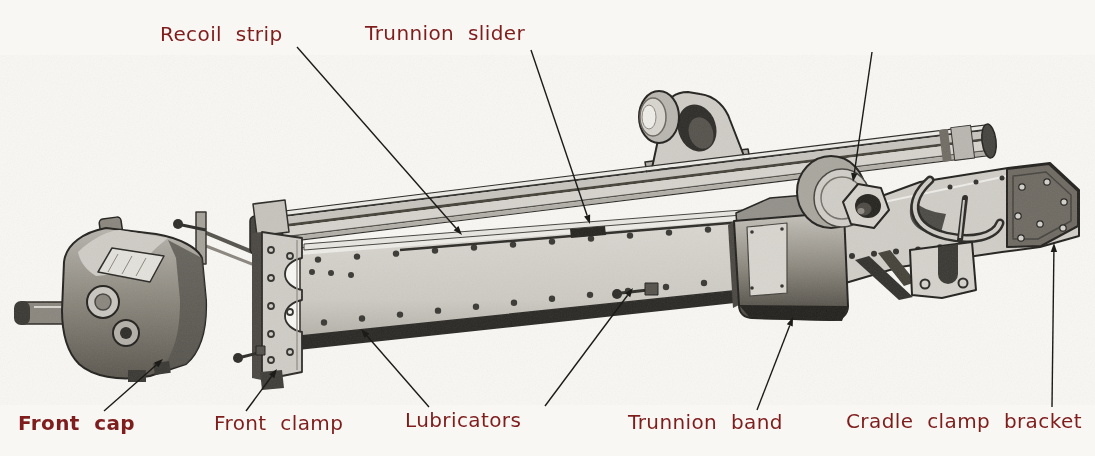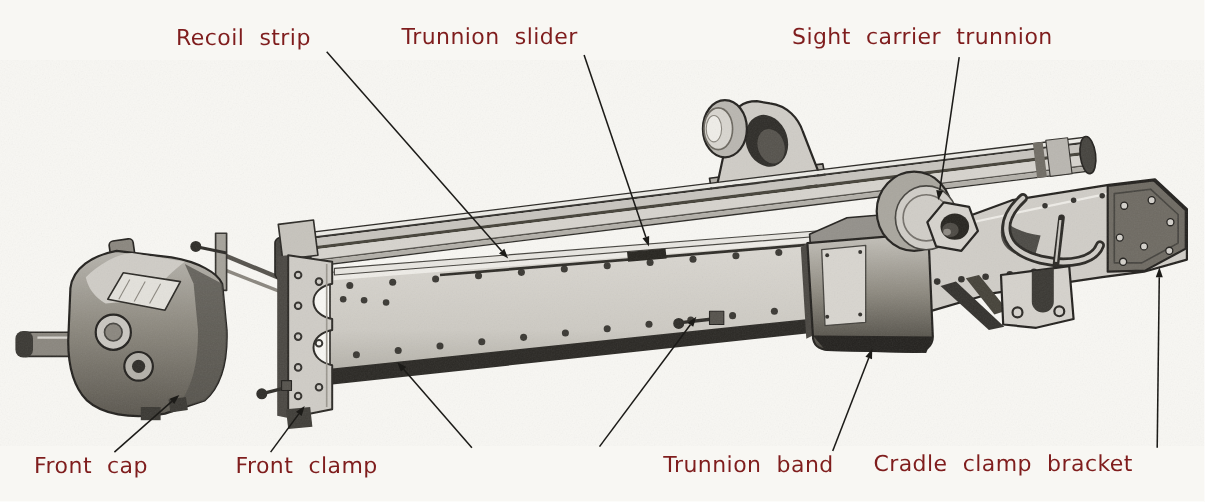--- a/index.html
+++ b/index.html
@@ -17,25 +17,25 @@
     font-size:20px;
     line-height:1;
     letter-spacing:.4px;
     word-spacing:7px;
     color:#7f1d1d;
     user-select:none;
   }
   .lbl-recoil{left:160px;top:24px;}
   .lbl-indicator{left:365px;top:23px;}
   .lbl-sight{left:720px;top:23px;}
-  .lbl-frontcap{left:31px;top:413px;}
+  .lbl-frontcap{left:18px;top:413px;font-weight:bold;}
   .lbl-frontband{left:214px;top:413px;}
   .lbl-lubricators{left:405px;top:410px;}
-  .lbl-trunnionband{left:603px;top:412px;text-align:right;}
-  .lbl-cradleclamp{left:794px;top:411px;text-align:right;}
+  .lbl-trunnionband{left:628px;top:412px;text-align:right;}
+  .lbl-cradleclamp{left:846px;top:411px;text-align:right;}
 </style>
 </head>
 <body>
 
 <div class="stage">
 
   <svg width="1095" height="456" viewBox="0 0 1095 456">
     <defs>
       <linearGradient id="capGrad" x1="0" y1="0" x2="0" y2="1">
         <stop offset="0" stop-color="#b7b4ad"></stop>
@@ -273,18 +273,18 @@
         <polygon points="633,288 630.1847930027241,297.1276836909749 625.0543771621285,293.3016108607002" fill="#1c1b18"></polygon>
         <line x1="757" y1="410" x2="789.7510530769806" y2="325.3931128844668" stroke="#1c1b18" stroke-width="1.4"></line>
         <polygon points="793,317 792.7352709914577,326.54829401265147 786.7668351625035,324.23793175628214" fill="#1c1b18"></polygon>
         <line x1="1052" y1="407" x2="1053.890252063047" y2="251.99933083014145" stroke="#1c1b18" stroke-width="1.4"></line>
         <polygon points="1054,243 1057.0900141359862,252.03835231883582 1050.6904899901078,251.96030934144707" fill="#1c1b18"></polygon>
       </g>
   </svg>
 
   <div class="part-label lbl-recoil">Recoil strip</div>
   <div class="part-label lbl-indicator">Trunnion slider</div>
-  <div class="part-label lbl-sight">Sight carrier trunnion</div>
   <div class="part-label lbl-frontcap">Front cap</div>
   <div class="part-label lbl-frontband">Front clamp</div>
+  <div class="part-label lbl-lubricators">Lubricators</div>
   <div class="part-label lbl-trunnionband">Trunnion band</div>
   <div class="part-label lbl-cradleclamp">Cradle clamp bracket</div>
 </div>
 
 </body></html>

